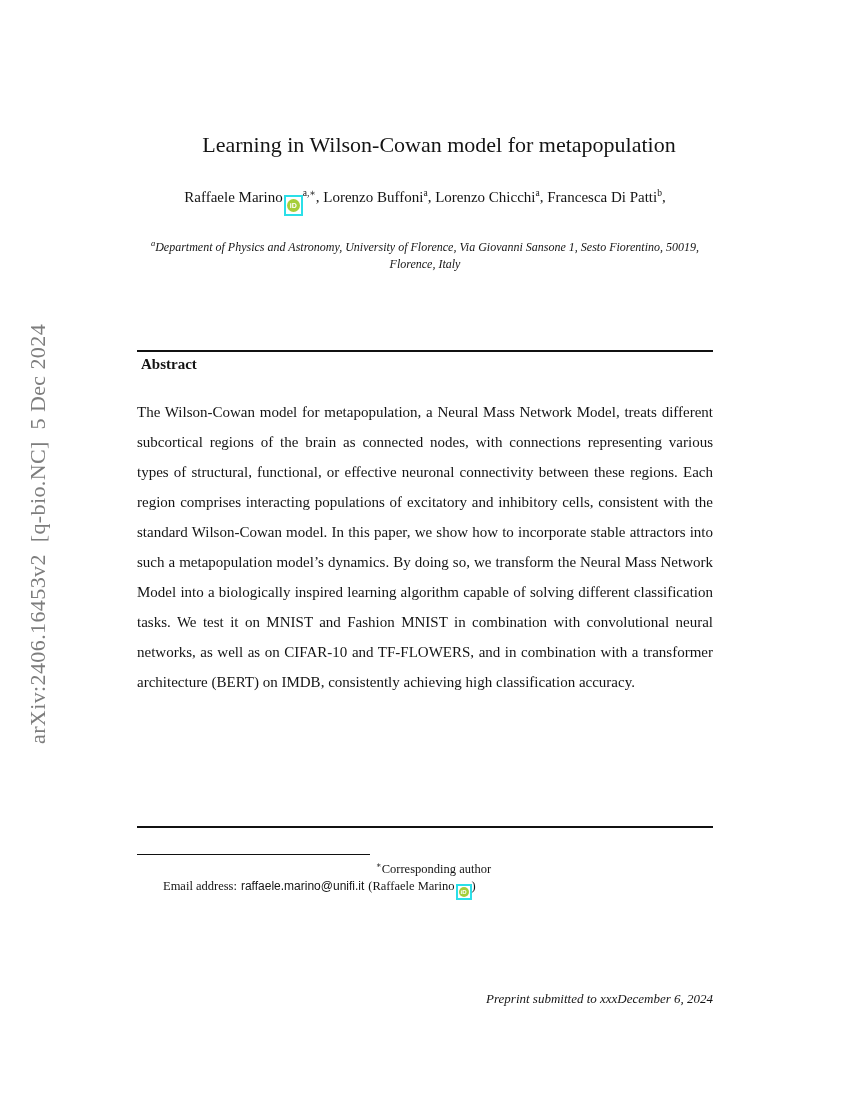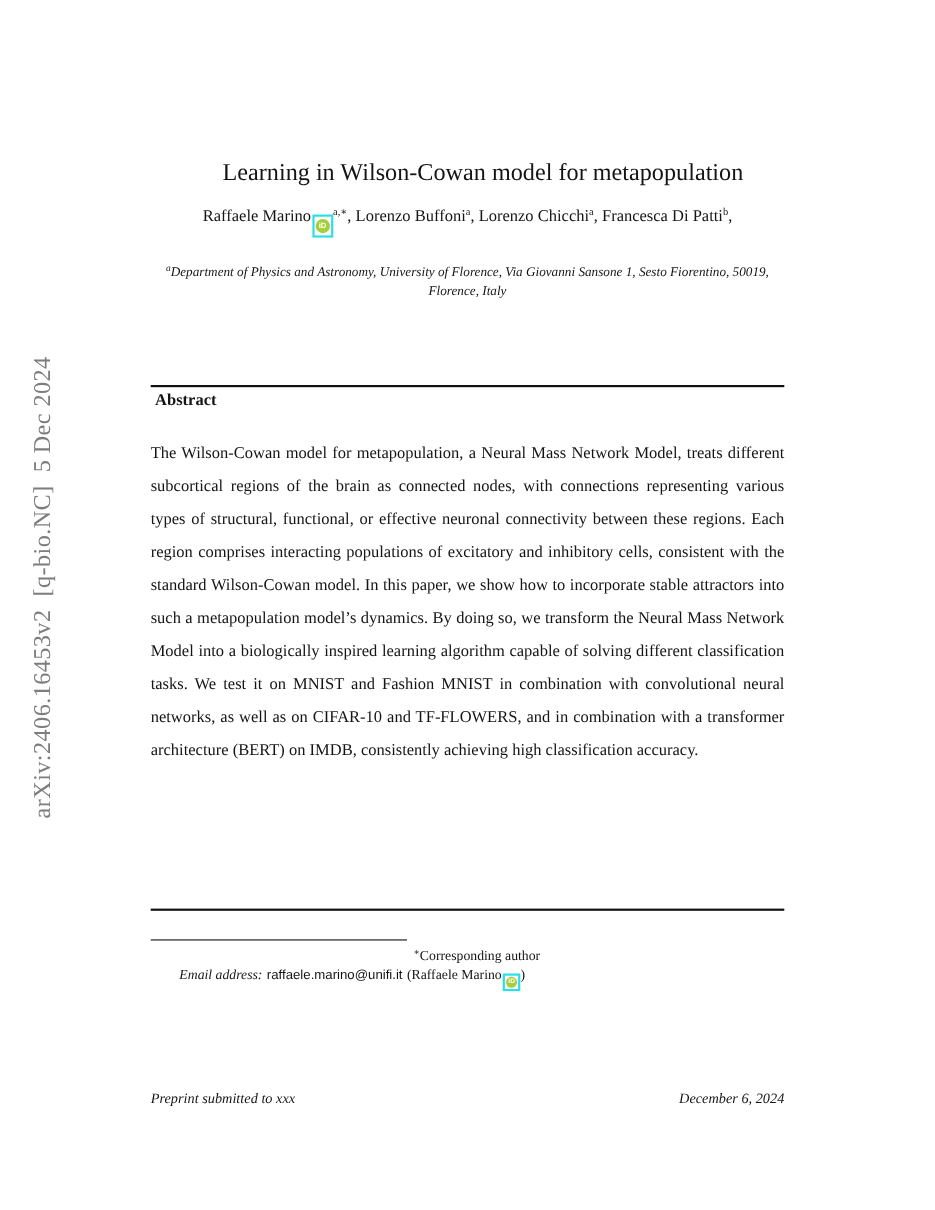--- a/index.html
+++ b/index.html
@@ -12,21 +12,21 @@
   
   .arxiv-strip {
     position:absolute; top:534px; left:38px;
     transform:translate(-50%,-50%) rotate(-90deg);
     font-size:22px; color:#7d7d7d; white-space:pre; letter-spacing:0.4px;
   }
 
   
   .title {
     position:absolute; top:132px; left:0; right:0;
-    text-align:center; font-size:22px; font-weight:normal; margin:12px;padding-left:28px;
+    text-align:center; font-size:22px; font-weight:normal; margin:0;padding-left:28px;
   }
   .authors {
     position:absolute; top:183px; left:60px; right:60px;
     text-align:center; font-size:15px; line-height:21px;
   }
   .authors sup { font-size:9.5px; }
 
   
   .affils {
     position:absolute; top:235px; left:137px; width:576px;
@@ -50,28 +50,28 @@
     font-size:15px; line-height:30px; text-align:justify;
   }
   .abs-body p { margin:0; }
   .kw-label { font-style:italic; margin-right:9px; }
 
   
   .footnote { position:absolute; top:857px; left:137px; width:576px; font-size:12.5px; line-height:17px; }
   .fn-line1 { padding-left:17px;text-align:center; }
   .fn-line1 sup { font-size:8.5px; }
   .fn-line2 { padding-left:26px; }
-  .it { font-style:italic; }
+  .it { }
   .mono { font-family:Liberation Sans, sans-serif; font-size:12px; color:#141414; text-decoration:none; margin-left:4px;margin-top:24px; }
   .paren-group { margin-left:4px; }
 
   
   .footer {
     position:absolute; top:991px; left:137px; width:576px;
-    display:flex; justify-content:space-between;
+    display:flex; justify-content:flex-end;
     font-style:italic; font-size:13px;
   }
 
   
   .orcid-box {
     display:inline-block; border:2px solid #2bdfe8; background:#fff;
     padding:2px 1px; line-height:0; vertical-align:-6px; margin-left:1px;
   }
   .orcid-circle {
     display:inline-block; width:13px; height:13px; border-radius:50%;

